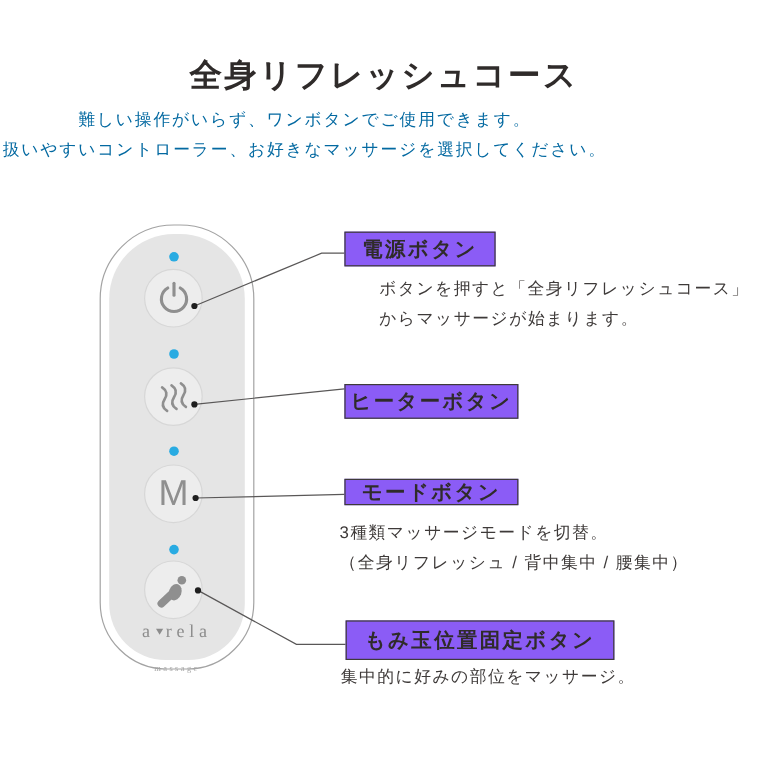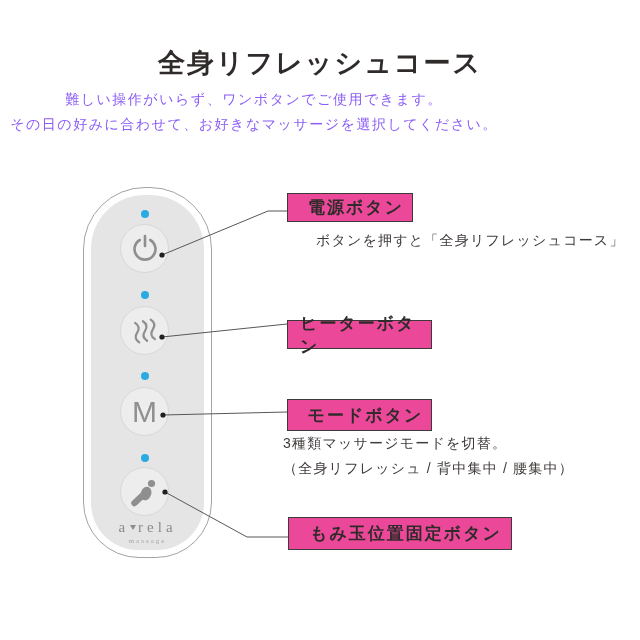--- a/index.html
+++ b/index.html
@@ -7,21 +7,21 @@
     position:relative;width:640px;height:640px;background:#ffffff;
     font-family:"Liberation Sans","DejaVu Sans",sans-serif;color:#3e3a39;overflow:hidden;
   }
   
   .title{
     position:absolute;top:45px;left:0;width:640px;text-align:center;
     font-size:27px;font-weight:700;letter-spacing:2px;color:#2f2b2a;
   }
   .subtitle{
     position:absolute;left:0;width:508px;text-align:center;
-    font-size:14px;letter-spacing:1.5px;color:#8b5cf6;
+    font-size:14px;letter-spacing:1.5px;color:#0369a1;
   }
   .subtitle.s1{top:91px;}
   .subtitle.s2{top:116px;}
   
   .remote{
     position:absolute;left:83px;top:187px;width:129px;height:371px;
     background:#ffffff;border:1.5px solid #a3a3a3;box-sizing:border-box;
     border-radius:62px 62px 56px 56px;
   }
   .remote-panel{
@@ -44,49 +44,49 @@
   .brand{
     position:absolute;left:0;right:0;top:332px;text-align:center;
     font-family:Liberation Serif, serif;color:#8c8c8c;
   }
   .brand-main{font-size:15px;letter-spacing:4px;line-height:1;}
   .brand-tri{
     display:inline-block;width:0;height:0;vertical-align:middle;
     border-left:3.5px solid transparent;border-right:3.5px solid transparent;
     border-top:5.5px solid #8c8c8c;margin:0 2px 3px 1px;
   }
-  .brand-sub{font-size:7px;letter-spacing:2px;color:#a5a5a5;margin-top:2px;}
+  .brand-sub{font-size:7px;letter-spacing:2px;color:#a5a5a5;margin-top:18px;}
   
   .connectors{position:absolute;left:0;top:0;width:640px;height:640px;pointer-events:none;z-index:5;}
   
   .callout-box{
-    position:absolute;background:#ec4899;border:1px solid #3e3a39;box-sizing:border-box;
+    position:absolute;background:#8b5cf6;border:1px solid #3e3a39;box-sizing:border-box;
     display:flex;align-items:center;justify-content:center;
-    font-size:17px;font-weight:700;letter-spacing:2px;color:#2f2b2a;z-index:6;padding-left:12px;
+    font-size:17px;font-weight:700;letter-spacing:2px;color:#2f2b2a;z-index:6;
   }
   .cb1{left:287px;top:193px;width:126px;height:29px;}
   .cb2{left:287px;top:308px;width:145px;height:29px;margin-top:12px;}
-  .cb3{left:287px;top:399px;width:145px;height:32px;}
+  .cb3{left:287px;top:399px;width:145px;height:22px;}
   .cb4{left:288px;top:517px;width:224px;height:33px;}
   .callout-desc{
     position:absolute;font-size:14px;letter-spacing:1.2px;line-height:25px;color:#3e3a39;
   }
   .cd1{left:283px;top:228px;margin-left:33px;}
   .cd2{left:283px;top:347px;}
   .cd3{left:283px;top:431px;}
   .cd4{left:284px;top:551px;}
 </style>
 </head>
 <body>
 
 <div class="canvas">
 
   <div class="title">全身リフレッシュコース</div>
   <div class="subtitle s1">難しい操作がいらず、ワンボタンでご使用できます。</div>
-  <div class="subtitle s2">その日の好みに合わせて、お好きなマッサージを選択してください。</div>
+  <div class="subtitle s2">扱いやすいコントローラー、お好きなマッサージを選択してください。</div>
 
   <div class="remote">
     <div class="remote-panel"></div>
 
     <span class="led l1"></span>
     <span class="led l2"></span>
     <span class="led l3"></span>
     <span class="led l4"></span>
 
     <div class="btn b1">
@@ -135,25 +135,29 @@
       <circle cx="162" cy="255" r="2.6"></circle>
       <circle cx="162" cy="337" r="2.6"></circle>
       <circle cx="163" cy="415" r="2.6"></circle>
       <circle cx="165" cy="492" r="2.6"></circle>
     </g>
   </svg>
 
   <div class="callout-box cb1">電源ボタン</div>
   <div class="callout-desc cd1">
     <div>ボタンを押すと「全身リフレッシュコース」</div>
+    <div>からマッサージが始まります。</div>
   </div>
 
   <div class="callout-box cb2">ヒーターボタン</div>
 
   <div class="callout-box cb3">モードボタン</div>
   <div class="callout-desc cd3">
     <div>3種類マッサージモードを切替。</div>
     <div>（全身リフレッシュ / 背中集中 / 腰集中）</div>
   </div>
 
   <div class="callout-box cb4">もみ玉位置固定ボタン</div>
+  <div class="callout-desc cd4">
+    <div>集中的に好みの部位をマッサージ。</div>
+  </div>
 
 </div>
 
 </body></html>

